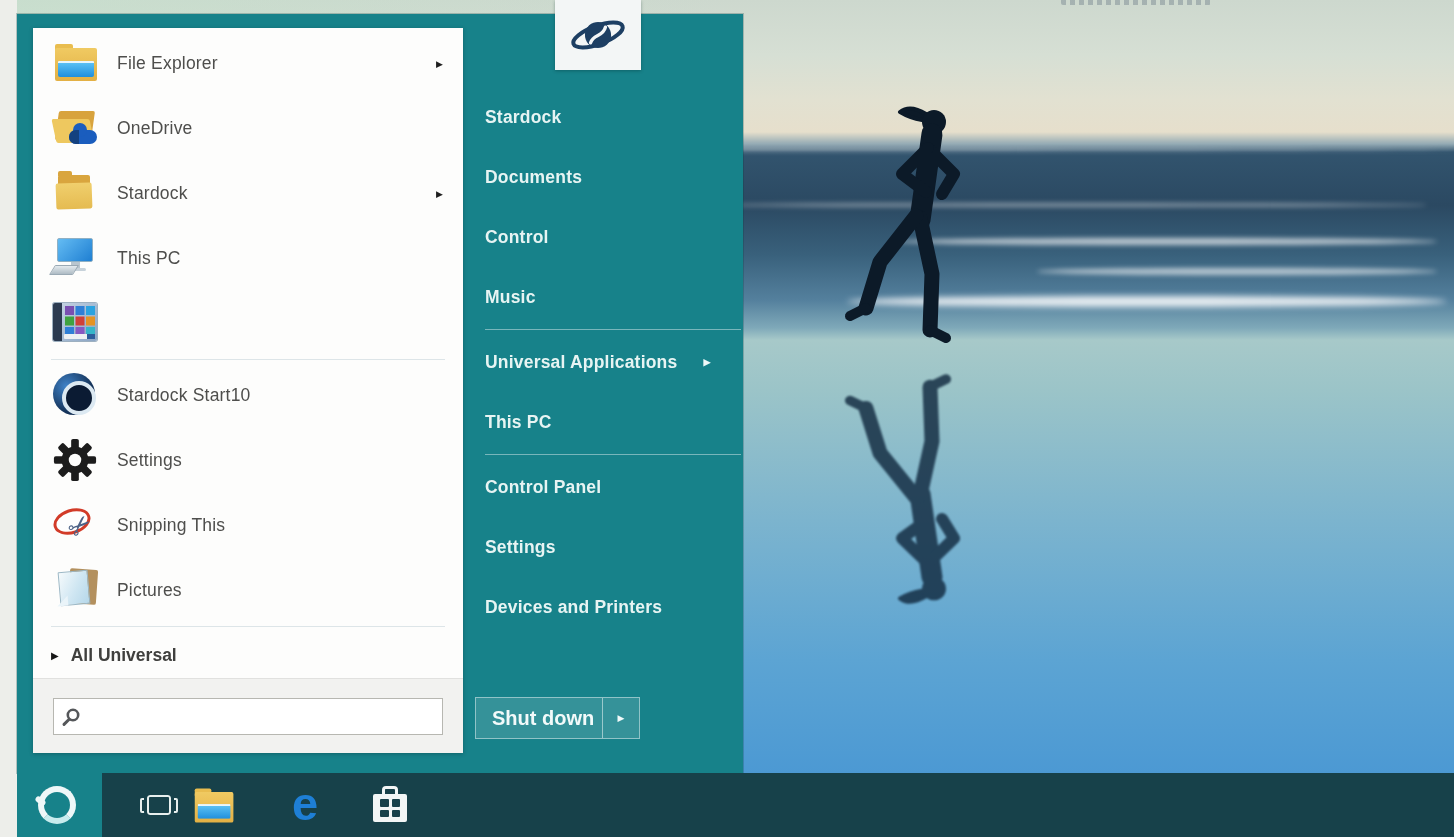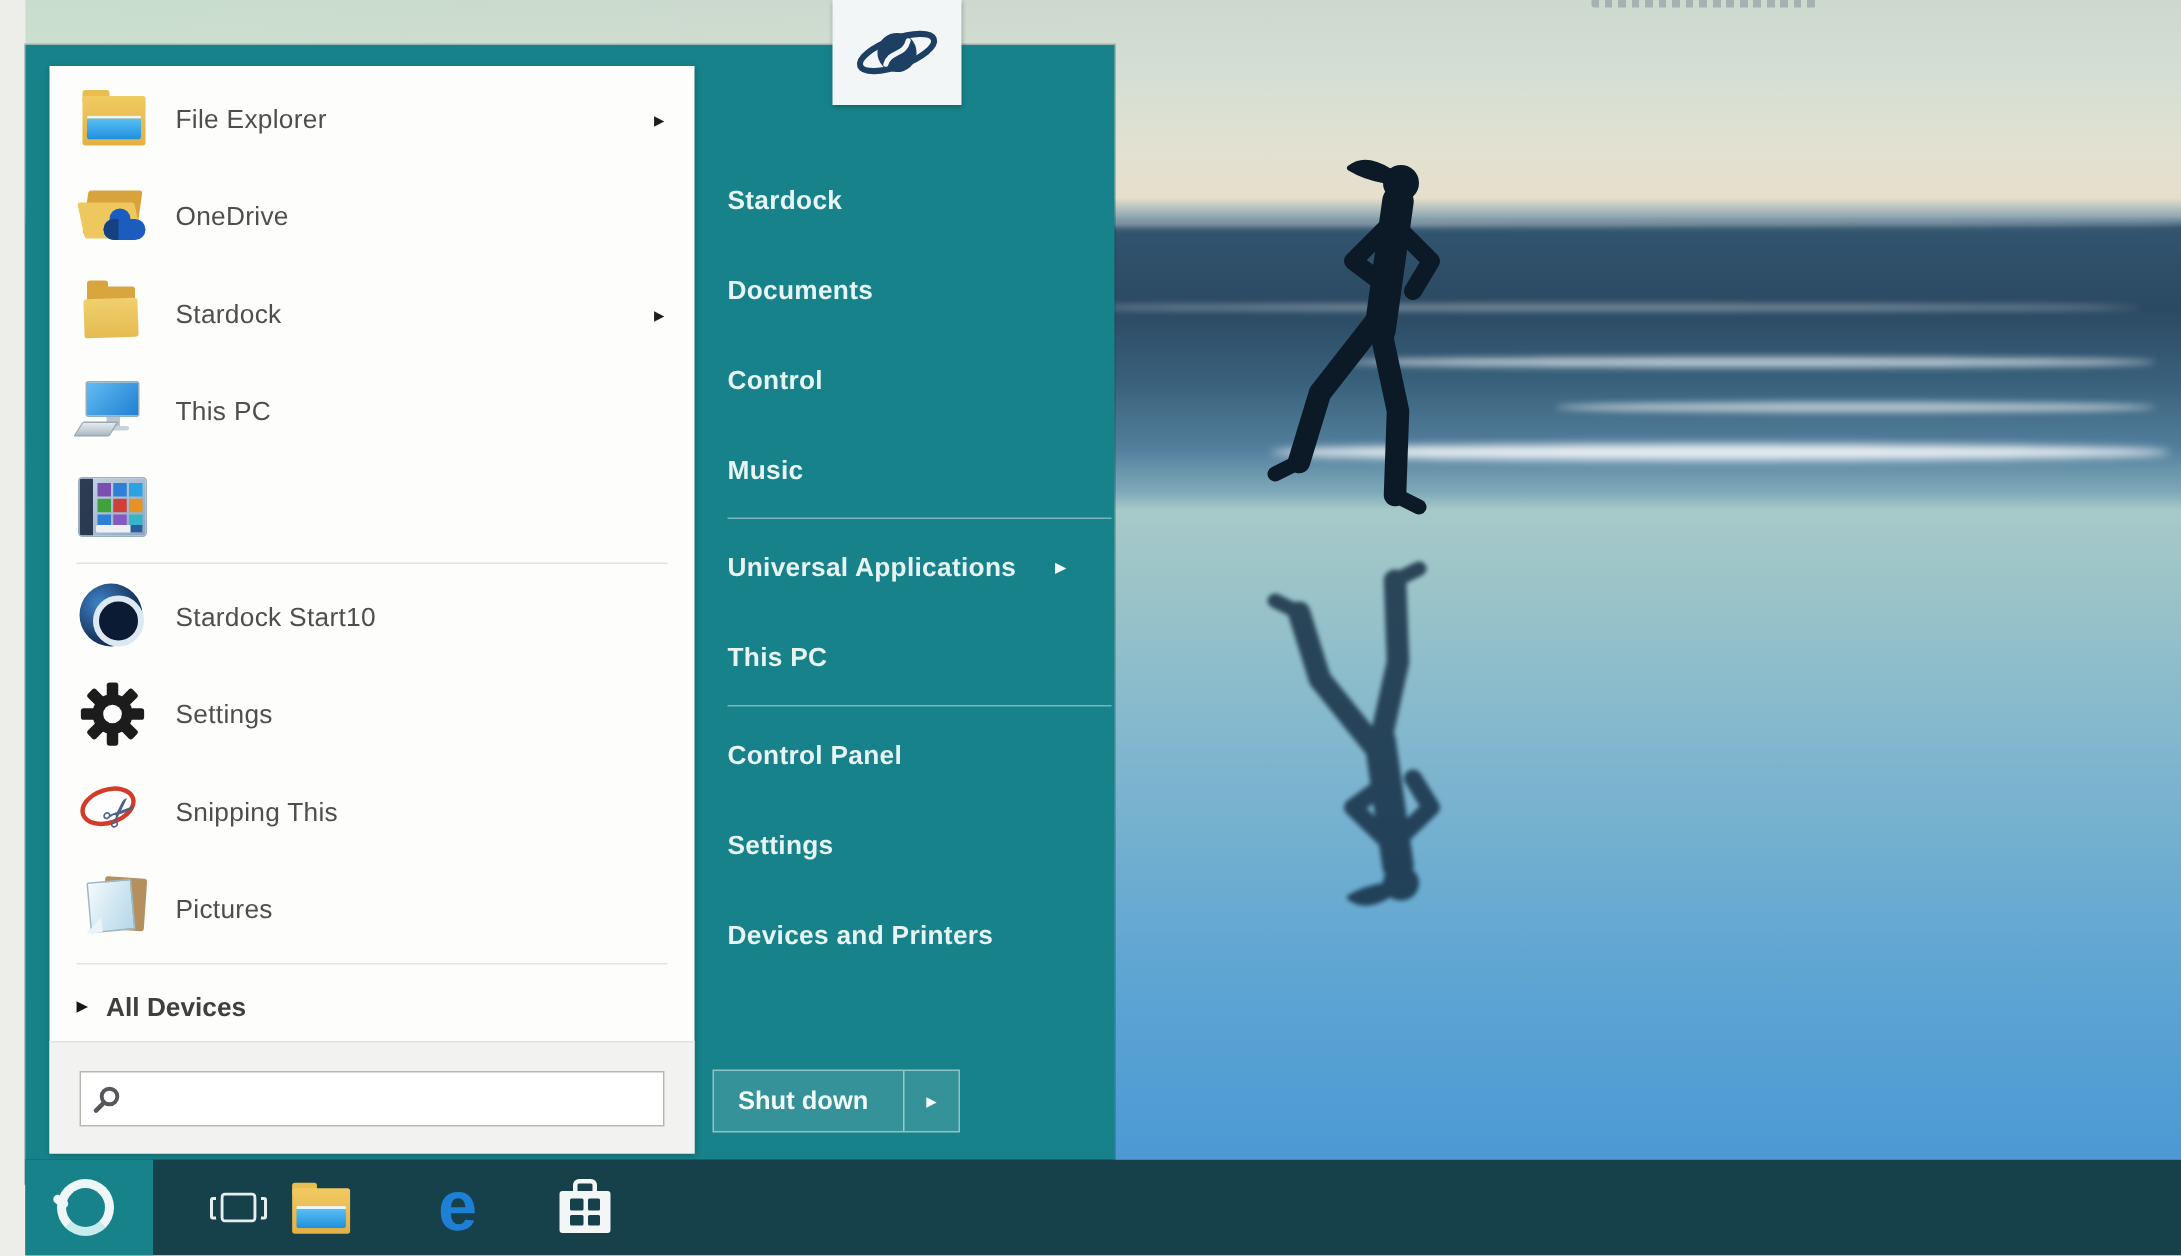--- a/index.html
+++ b/index.html
@@ -31,21 +31,21 @@
   .caption-smudge { position:absolute; left:1044px; top:0; width:150px; height:5px; opacity:.5;
     background:repeating-linear-gradient(90deg, rgba(90,106,122,.7) 0 5px, transparent 5px 9px);
     border-radius:0 0 2px 2px; }
 
   .runner, .runner-reflection { position:absolute; left:813px; width:160px; height:260px; }
   .runner { top:102px; }
   .runner-reflection { top:352px; transform:scaleY(-.97); opacity:.82; filter:blur(1.3px); }
   .runner svg, .runner-reflection svg { width:100%; height:100%; }
 
   
-  .startmenu { position:absolute; left:17px; top:30px; width:726px; height:759px;
+  .startmenu { position:absolute; left:17px; top:14px; width:726px; height:759px;
     background:#17828a; box-shadow:0 0 0 1px rgba(8,60,64,.25); }
 
   .left-panel { position:absolute; left:16px; top:14px; width:430px; height:725px;
     background:#fdfdfc; box-shadow:0 1px 4px rgba(0,30,32,.3); }
   .l-items { position:absolute; left:0; top:3px; width:100%; }
   .l-row { height:65px; display:flex; align-items:center; padding:0 14px 0 18px; cursor:default; }
   .l-ic { width:52px; height:50px; position:relative; flex:0 0 52px; margin-right:14px; }
   .l-label { font-size:17.5px; color:#4e4e4c; letter-spacing:.2px; flex:1; }
   .sub-arrow { font-size:9px; color:#1e1e1e; margin-right:6px; }
   .l-div { height:1px; background:#dde5e8; margin:3px 18px; }
@@ -71,21 +71,21 @@
   .r-row { height:60px; display:flex; align-items:center; color:#e7f4f3;
     font-size:17.5px; font-weight:600; letter-spacing:.2px; cursor:default; }
   .r-row .r-arrow { font-size:9px; margin-left:26px; color:#eef8f8; }
   .r-div { height:1px; background:rgba(255,255,255,.42); margin:2px 2px 2px 0; }
 
   
   .shutdown { position:absolute; left:458px; top:683px; width:165px; height:42px;
     background:rgba(255,255,255,.13); border:1px solid rgba(255,255,255,.45);
     display:flex; align-items:stretch; cursor:default; }
   .sd-label { flex:1; display:flex; align-items:center; padding-left:16px;
-    color:#f2fafa; font-size:17px; font-weight:600; }
+    color:#f2fafa; font-size:20px; font-weight:600; }
   .sd-sep { width:1px; background:rgba(255,255,255,.5); }
   .sd-arrow { width:36px; display:flex; align-items:center; justify-content:center;
     color:#f2fafa; font-size:9px; }
 
   
   .taskbar { position:absolute; left:17px; top:773px; width:1437px; height:64px; background:#17414a; }
   .start-area { position:absolute; left:0; top:0; width:85px; height:64px; background:#17828a; }
   .tb-btn { position:absolute; top:0; height:64px; width:48px; display:flex;
     align-items:center; justify-content:center; }
 
@@ -315,21 +315,21 @@
               <i class="np-page"></i>
               <i class="np-fold"></i>
             </span>
           <span class="l-label">Pictures</span>
         </div>
 
         <div class="l-div"></div>
 
         <div class="allprog">
           <span class="tri">▶</span>
-          <span class="ap-label">All Devices</span>
+          <span class="ap-label">All Universal</span>
         </div>
       </div>
 
       <div class="search-sec">
         <div class="search-box">
           <span class="mag">
             <svg width="20" height="20" viewBox="0 0 20 20">
               <circle cx="12" cy="8" r="5.2" fill="none" stroke="#55575a" stroke-width="2.6"></circle>
               <line x1="8.2" y1="12.2" x2="3" y2="17.4" stroke="#55575a" stroke-width="3" stroke-linecap="round"></line>
             </svg>

